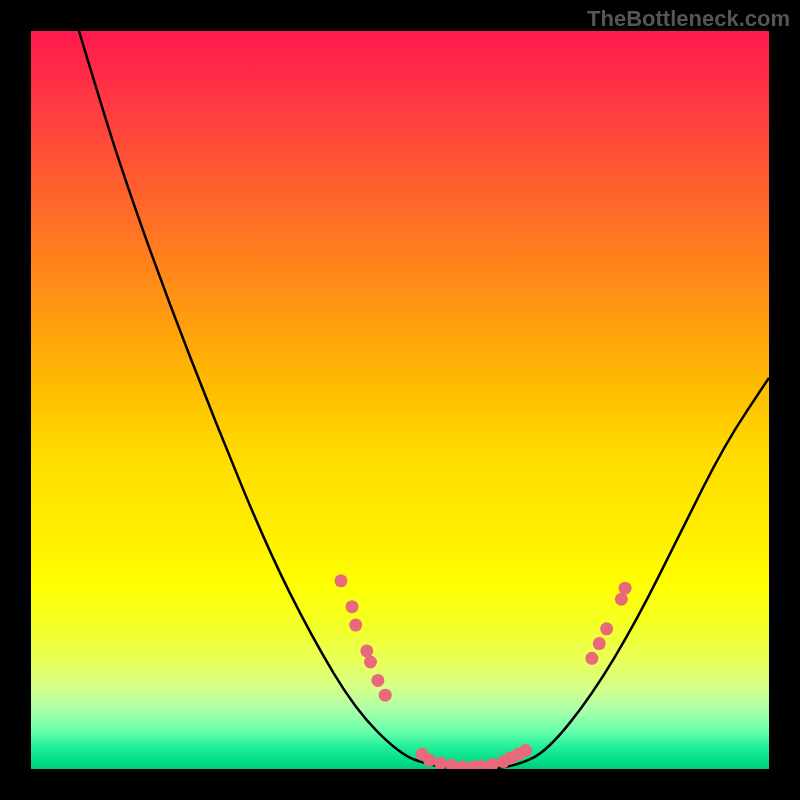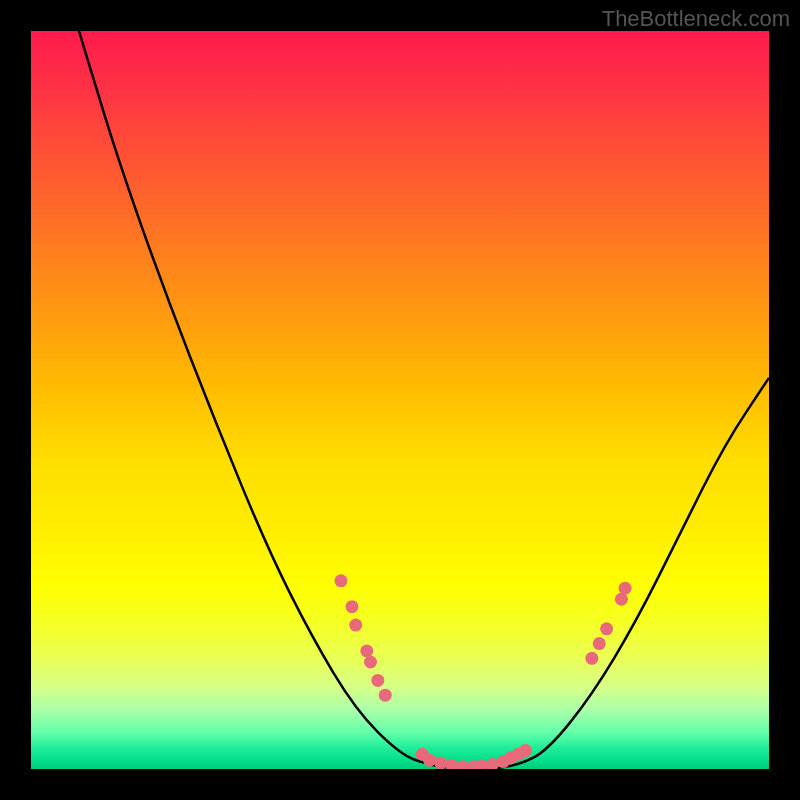--- a/index.html
+++ b/index.html
@@ -15,21 +15,21 @@
   position: relative;
   width: 800px;
   height: 800px;
 }
 .watermark {
   position: absolute;
   top: 6px;
   right: 10px;
   color: #555;
   font-size: 22px;
-  font-weight: 400;
+  font-weight: 700;
   z-index: 10;
   text-align: right;
 }
 .plot-area {
   position: absolute;
   left: 31px;
   top: 31px;
   width: 738px;
   height: 738px;
   background: linear-gradient(to bottom,

